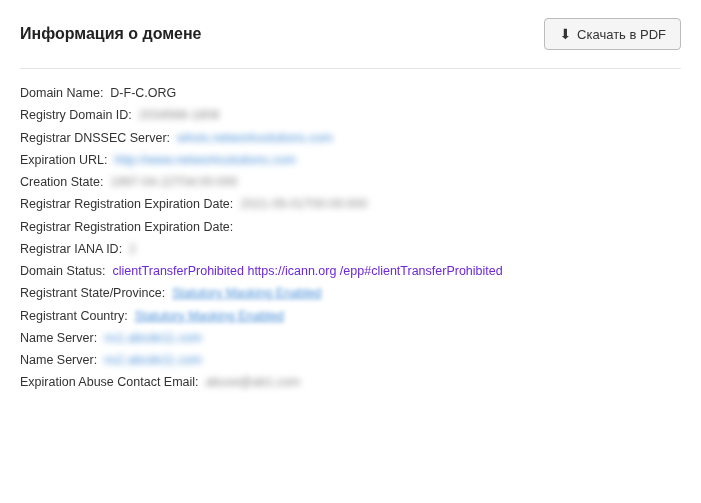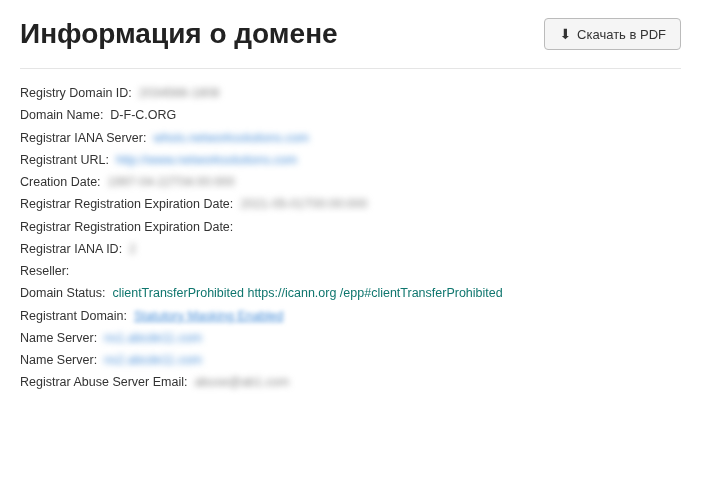--- a/index.html
+++ b/index.html
@@ -16,21 +16,21 @@
       background: #fff;
       padding: 18px 20px 20px 20px;
     }
     .header {
       display: flex;
       align-items: center;
       justify-content: space-between;
       margin-bottom: 18px;
     }
     .page-title {
-      font-size: 28px;
+      font-size: 16px;
       font-weight: bold;
       color: #222;
     }
     .download-btn {
       display: flex;
       align-items: center;
       gap: 6px;
       padding: 7px 14px;
       border: 1px solid #bbb;
       border-radius: 4px;
@@ -71,21 +71,21 @@
     .field-value-redacted {
       color: #4a90d9;
       text-decoration: underline;
       filter: blur(2px);
       display: inline-block;
     }
     .field-value-plain {
       color: #333;
     }
     .field-value-status {
-      color: #0f766e;
+      color: #6d28d9;
       text-decoration: none;
     }
     .divider {
       border: none;
       border-top: 1px solid #e5e5e5;
       margin: 14px 0;
     }
   </style>
 </head>
 <body>
@@ -97,86 +97,87 @@
       <span class="download-icon">⬇</span>
       <span>Скачать в PDF</span>
     </button>
   </div>
 
   <hr class="divider">
 
   <div class="whois-content">
 
     <span class="whois-line">
+      <span class="field-label">Domain Name:</span>
+      &nbsp;<span class="field-value-plain">D-F-C.ORG</span>
+    </span>
+
+    <span class="whois-line">
       <span class="field-label">Registry Domain ID:</span>
       &nbsp;<span class="field-value-blur">2034566-1808</span>
     </span>
 
     <span class="whois-line">
-      <span class="field-label">Domain Name:</span>
-      &nbsp;<span class="field-value-plain">D-F-C.ORG</span>
-    </span>
-
-    <span class="whois-line">
-      <span class="field-label">Registrar IANA Server:</span>
+      <span class="field-label">Registrar DNSSEC Server:</span>
       &nbsp;<span class="field-value-link">whois.networksolutions.com</span>
     </span>
 
     <span class="whois-line">
-      <span class="field-label">Registrant URL:</span>
+      <span class="field-label">Expiration URL:</span>
       &nbsp;<span class="field-value-link">http://www.networksolutions.com</span>
     </span>
 
 
     <span class="whois-line">
-      <span class="field-label">Creation Date:</span>
+      <span class="field-label">Creation State:</span>
       &nbsp;<span class="field-value-blur">1997-04-22T04:00:000</span>
     </span>
 
     <span class="whois-line">
       <span class="field-label">Registrar Registration Expiration Date:</span>
       &nbsp;<span class="field-value-blur">2021-05-01T00:00:000</span>
     </span>
 
     <span class="whois-line">
       <span class="field-label">Registrar Registration Expiration Date:</span>
     </span>
 
 
     <span class="whois-line">
       <span class="field-label">Registrar IANA ID:</span>
       &nbsp;<span class="field-value-blur">2</span>
     </span>
 
-    <span class="whois-line">
-      <span class="field-label">Reseller:</span>
-    </span>
 
     <span class="whois-line">
       <span class="field-label">Domain Status:</span>
       &nbsp;<span class="field-value-status">clientTransferProhibited https://icann.org /epp#clientTransferProhibited</span>
     </span>
 
 
+    <span class="whois-line">
+      <span class="field-label">Registrant State/Province:</span>
+      &nbsp;<span class="field-value-redacted">Statutory Masking Enabled</span>
+    </span>
 
     <span class="whois-line">
-      <span class="field-label">Registrant Domain:</span>
+      <span class="field-label">Registrant Country:</span>
       &nbsp;<span class="field-value-redacted">Statutory Masking Enabled</span>
     </span>
 
     <span class="whois-line">
       <span class="field-label">Name Server:</span>
       &nbsp;<span class="field-value-link">ns1.abcde11.com</span>
     </span>
 
     <span class="whois-line">
       <span class="field-label">Name Server:</span>
       &nbsp;<span class="field-value-link">ns2.abcde11.com</span>
     </span>
 
 
     <span class="whois-line">
-      <span class="field-label">Registrar Abuse Server Email:</span>
+      <span class="field-label">Expiration Abuse Contact Email:</span>
       &nbsp;<span class="field-value-blur">abuse@ab1.com</span>
     </span>
 
   </div>
 </div>
 
 </body></html>

